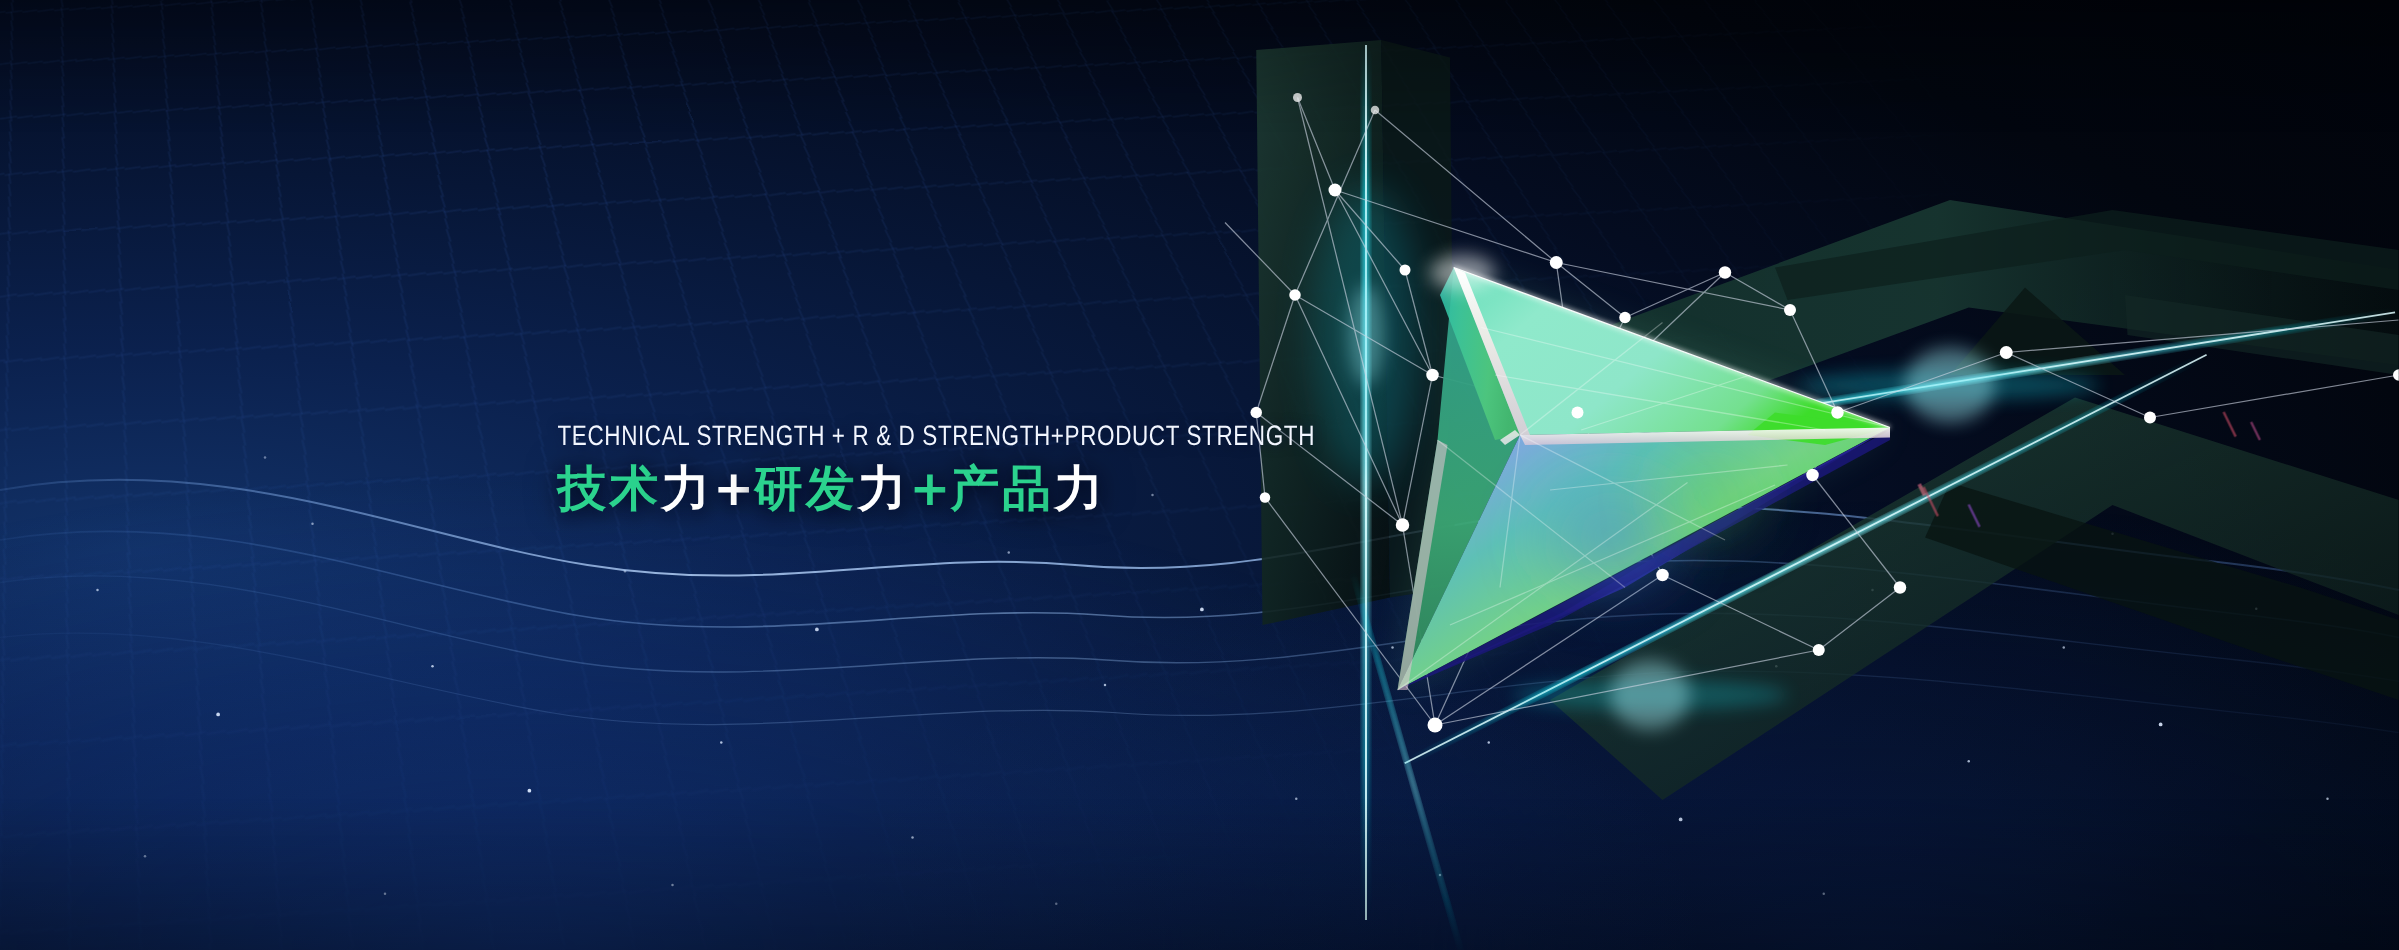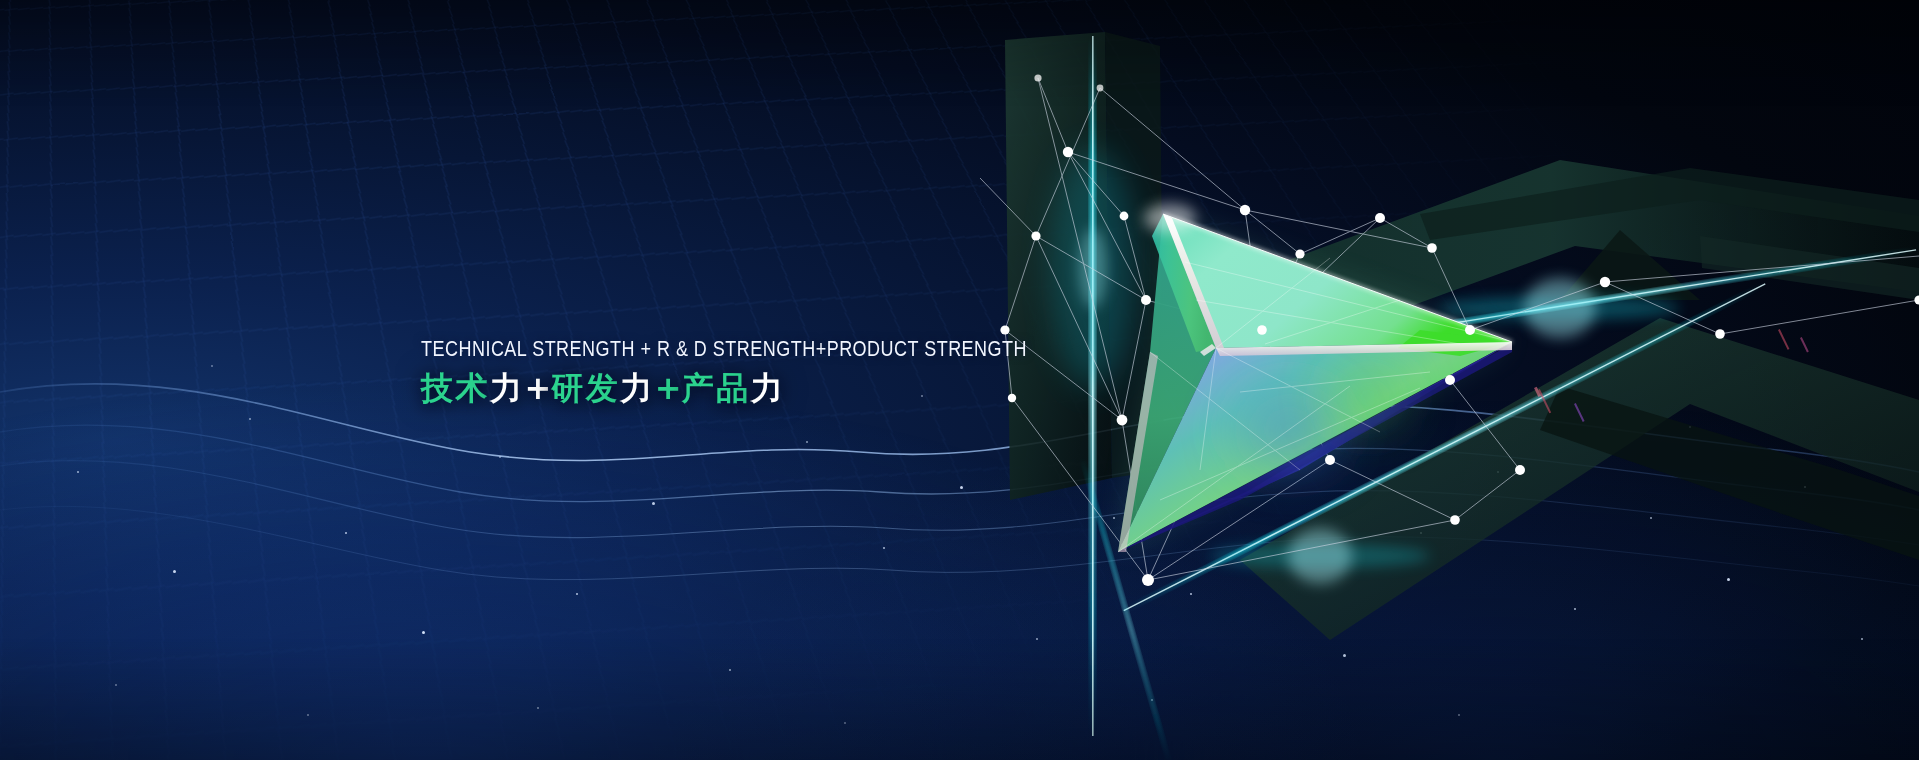--- a/index.html
+++ b/index.html
@@ -34,39 +34,39 @@
     transform:perspective(900px) rotateX(26deg) rotateZ(-9deg) scale(1.35);
     transform-origin:10% 20%;
     -webkit-mask-image:radial-gradient(70% 70% at 28% 34%, #000 0%, rgba(0,0,0,.55) 48%, transparent 82%);
             mask-image:radial-gradient(70% 70% at 28% 34%, #000 0%, rgba(0,0,0,.55) 48%, transparent 82%);
     opacity:.9;
   }
 
   
   .headline{
     position:absolute;
-    left:421px; top:338px;
+    left:446px; top:338px;
     z-index:40;
     line-height:1;
     white-space:nowrap;
   }
   .eyebrow{
     font-family:"Liberation Sans Narrow","Liberation Sans", sans-serif;
     font-size:22.5px;
     letter-spacing:.6px;
     color:#f2f6ff;
     font-weight:400;
     transform:scaleX(.8);
     transform-origin:left center;
     text-shadow:0 0 10px rgba(10,25,60,.85);
   }
   .mainline{
     margin-top:11px;
     font-family:"DejaVu Sans","Liberation Sans", sans-serif;
-    font-size:32px;
+    font-size:39px;
     font-weight:700;
     letter-spacing:2.5px;
     text-shadow:0 2px 14px rgba(2,8,24,.9), 0 0 26px rgba(2,10,30,.6);
   }
   .mainline .g{color:#2bd38e;}
   .mainline .w{color:#ffffff;}
   .mainline .p{color:#ffffff;letter-spacing:0;}
   .mainline .p.gp{color:#2bd38e;}
 
   

